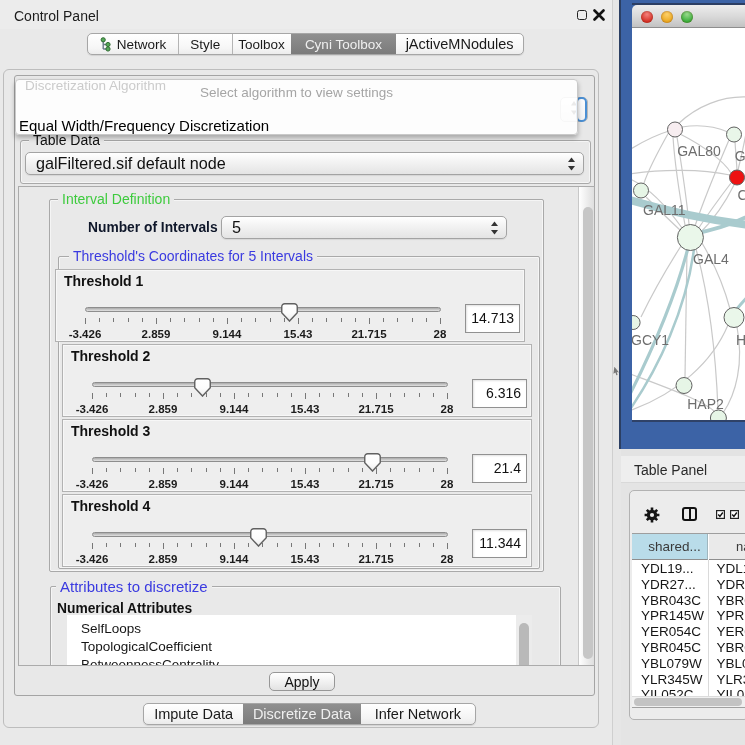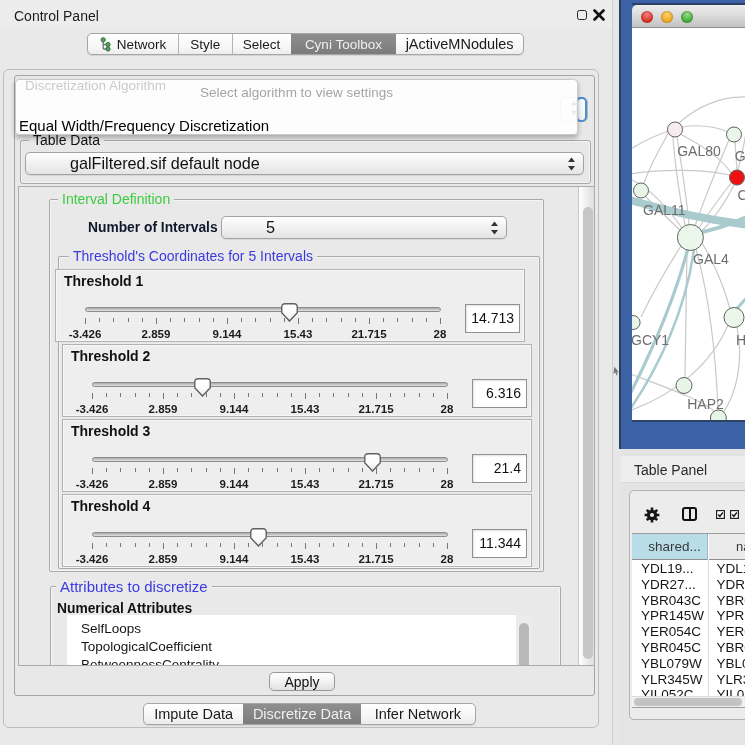--- a/index.html
+++ b/index.html
@@ -4,21 +4,21 @@
 *{margin:0;padding:0;box-sizing:border-box;}
 html,body{width:745px;height:745px;overflow:hidden;background:#e6e6e6;
  font-family:"Liberation Sans",sans-serif;-webkit-font-smoothing:antialiased;}
 .abs{position:absolute;}
 #page{position:relative;width:745px;height:745px;}
 .grp{position:absolute;border:1px solid #a9a9a9;border-radius:3px;box-shadow:inset 0 0 0 1px rgba(255,255,255,.55);}
 .gtitle{position:absolute;top:-8px;font-size:14px;line-height:15px;padding:0 4px;background:#e9e9e9;}
 .combo{position:absolute;border:1px solid #a3a3a3;border-radius:5px;
  background:linear-gradient(#ffffff,#f2f2f2 45%,#e4e4e4);font-size:16.2px;color:#111;
  box-shadow:0 1px 1px rgba(0,0,0,.08);}
-.combo .ctext{position:absolute;left:10px;top:0;bottom:0;display:flex;align-items:center;margin-left:34px;}
+.combo .ctext{position:absolute;left:10px;top:0;bottom:0;display:flex;align-items:center;}
 .stepper{position:absolute;right:7px;top:50%;transform:translateY(-50%);width:9px;}
 .bold{font-weight:bold;}
 .tseg{display:flex;align-items:center;justify-content:center;font-size:13.5px;color:#1a1a1a;height:100%;}
 .tsel{background:linear-gradient(#8f8f8f,#7b7b7b);color:#efefef;}
 .vline{width:1px;background:#b4b4b4;height:100%;}
 .tickl{position:absolute;font-size:11.5px;font-weight:bold;color:#1b1b1b;transform:translateX(-50%);white-space:nowrap;}
 .vbox{position:absolute;width:55px;height:29px;border:1px solid #919191;background:#fff;
  font-size:14px;color:#111;text-align:right;line-height:27px;padding-right:5px;box-shadow:inset 1px 1px 2px rgba(0,0,0,.12);}
 .thpanel{position:absolute;left:61px;width:470px;height:73px;border:1px solid #b2b2b2;background:#eeeeee;box-shadow:inset 0 0 0 1px rgba(255,255,255,.5);}
 .thlabel{position:absolute;left:8px;top:3px;font-size:14px;font-weight:bold;color:#111;}
@@ -37,21 +37,21 @@
 <div class="abs" style="left:87px;top:33px;width:437px;height:22px;border:1px solid #a6a6a6;border-radius:5px;background:linear-gradient(#ffffff,#f6f6f6 70%,#ececec);overflow:hidden;display:flex;box-shadow:0 1px 1px rgba(0,0,0,.1);">
 <div class="tseg" style="width:90px;"><svg width="12" height="15" viewBox="0 0 12 15" style="margin-right:5px;">
           <path d="M3.2 3.5 V12 M3.2 7.5 H7 M3.2 12 H7" stroke="#6b7b8b" stroke-width="1.4" fill="none"></path>
           <circle cx="3.2" cy="2.8" r="2.1" fill="#55a858" stroke="#2f6b33"></circle>
           <circle cx="8" cy="7.5" r="2.1" fill="#55a858" stroke="#2f6b33"></circle>
           <circle cx="8" cy="12" r="2.1" fill="#55a858" stroke="#2f6b33"></circle>
         </svg>Network</div>
 <div class="vline"></div>
       <div class="tseg" style="width:53px;">Style</div>
 <div class="vline"></div>
-      <div class="tseg" style="width:58px;">Select</div>
+      <div class="tseg" style="width:58px;">Toolbox</div>
 <div class="tseg tsel" style="width:106px;">Cyni Toolbox</div>
 <div class="tseg" style="width:127px;font-size:14.5px;">jActiveMNodules</div>
     </div>
 <div class="abs" style="left:3px;top:69px;width:596px;height:659px;border:1px solid #bdbdbd;border-radius:6px;background:#e9e9e9;"></div>
 <div class="abs" style="left:14px;top:75px;width:581px;height:621px;border:1px solid #a4a4a4;border-radius:3px;background:#e8e8e8;"></div>
 <div class="grp" style="left:20px;top:140px;width:571px;height:44px;">
       <span class="gtitle" style="left:8px;background:#e8e8e8;color:#111;">Table Data</span>
     </div>
 <div class="combo" style="left:25px;top:152px;width:559px;height:23px;">
       <span class="ctext">galFiltered.sif default node</span>

